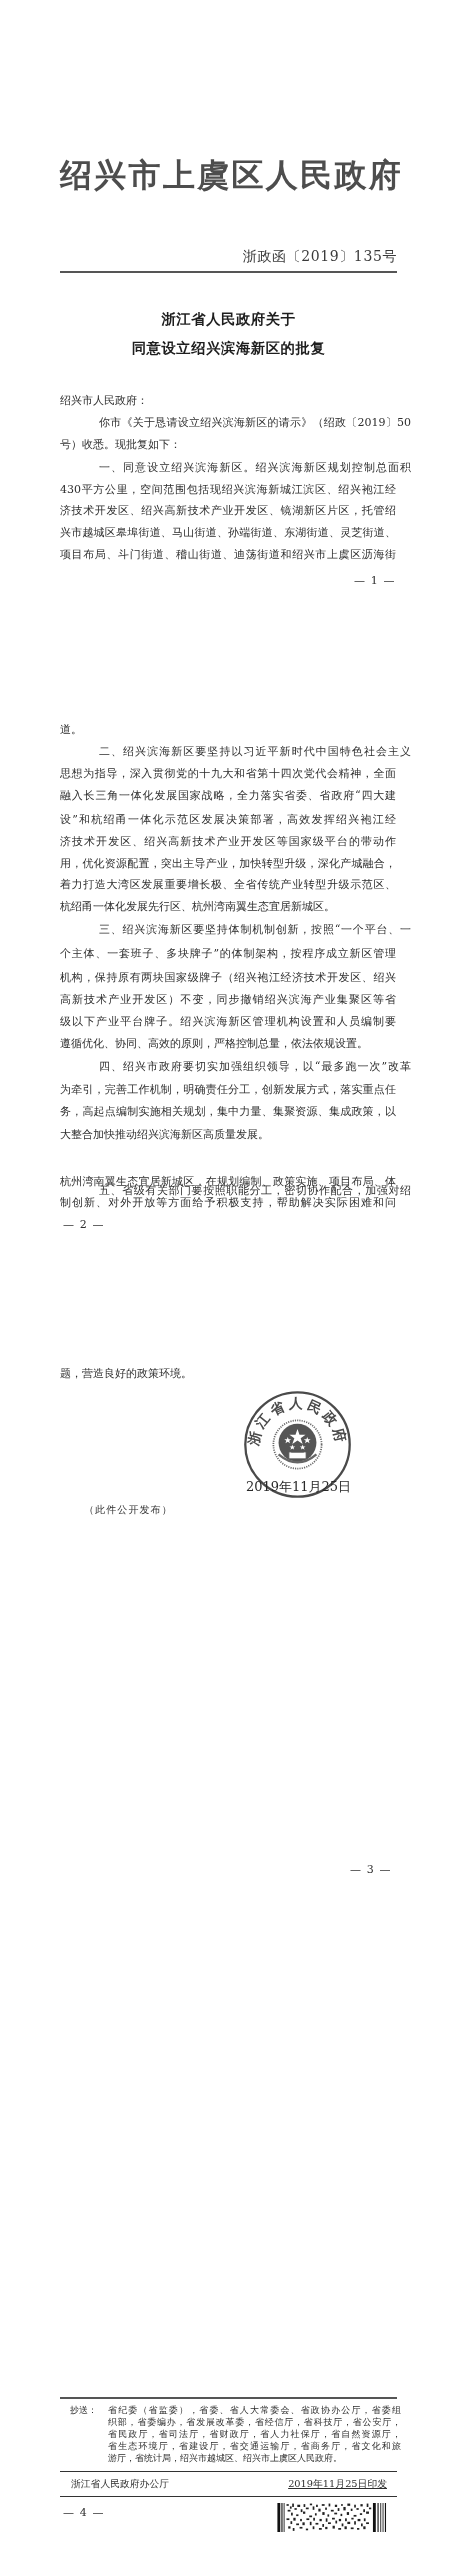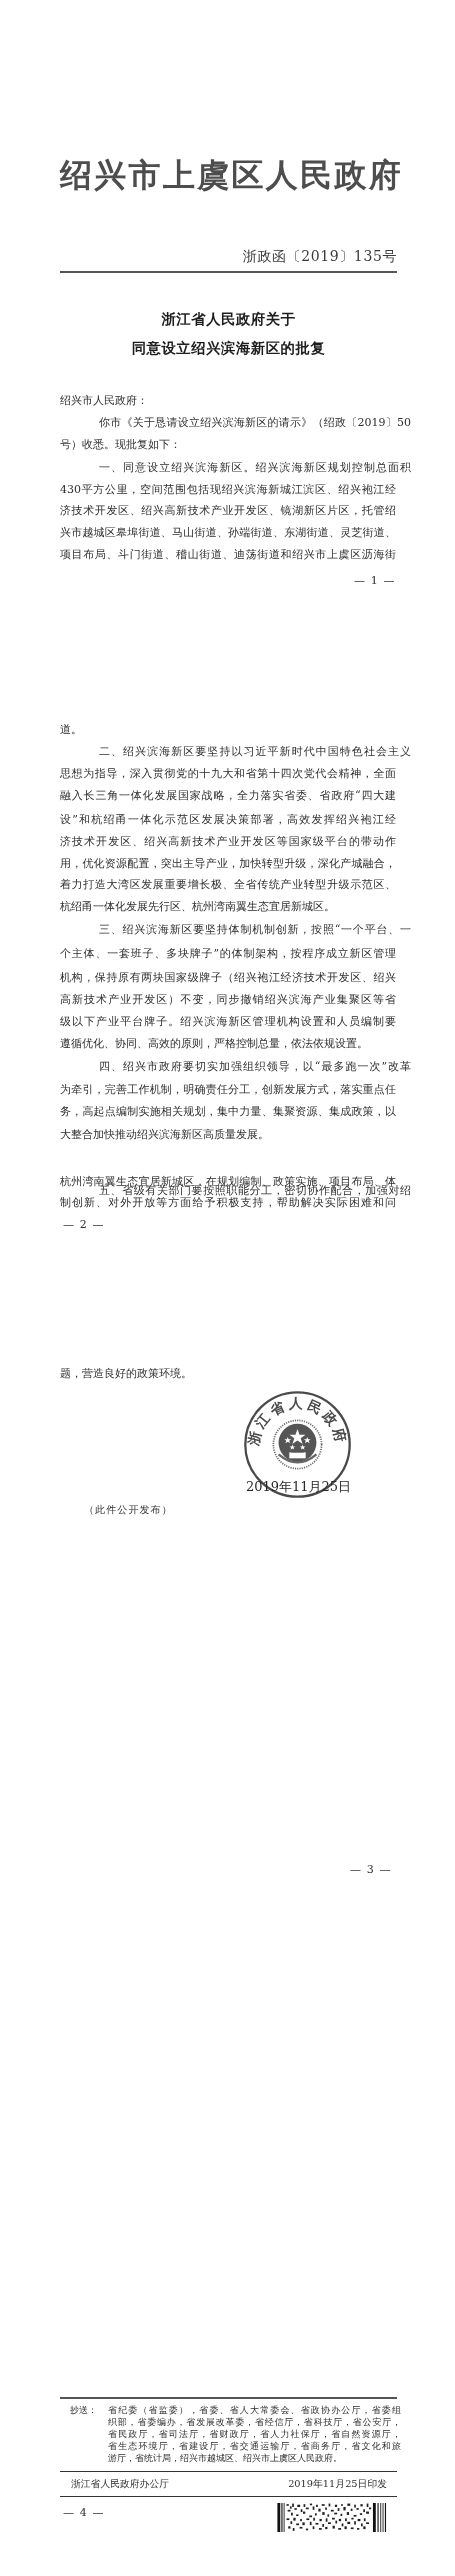--- a/index.html
+++ b/index.html
@@ -23,21 +23,21 @@
   .seal { left: 243px; top: 1390px; width: 109px; height: 109px; }
   .seal-date { left: 244px; top: 1480px; width: 109px; height: 13.8px; text-align: center;
                font-size: 13px; line-height: 13.8px; color: #2a2a2a; white-space: nowrap; }
   .note { left: 84px; top: 1502px; height: 16px; font-size: 10px; line-height: 16px; color: #333; white-space: nowrap; letter-spacing: 1.1px; }
   .cc { left: 70px; top: 2404px; width: 319px; font-size: 9px; line-height: 12px; color: #2e2e2e; }
   .cc-label { position: absolute; left: 0; top: 0; white-space: nowrap; }
   .cc-lines { position: absolute; left: 26px; top: 0; width: 293px; margin-left: 12px; }
   .cc-line { height: 12px; white-space: nowrap; text-align: justify; text-align-last: justify; }
   .cc-line.last { text-align-last: left; }
   .office { left: 71px; top: 2477px; height: 13.8px; font-size: 9.8px; line-height: 13.8px; color: #2e2e2e; white-space: nowrap; }
-  .printed { right: 68px; top: 2477px; height: 13.8px; font-size: 9.8px; line-height: 13.8px; color: #2e2e2e; white-space: nowrap; text-align: right; }
+  .printed { right: 68px; top: 2477px; height: 13.8px; font-size: 9.8px; line-height: 13.8px; color: #2e2e2e; white-space: nowrap; text-align: right; text-decoration: underline; }
   .barcode { left: 277px; top: 2503px; width: 110px; height: 29px; }
 </style>
 </head>
 <body>
 
 <div class="abs big-title">绍兴市上虞区人民政府</div>
 <div class="abs doc-number">浙政函〔2019〕135号</div>
 <div class="abs rule" style="top:271px"></div>
 
 <div class="abs subtitle" style="top:310px">浙江省人民政府关于</div>

